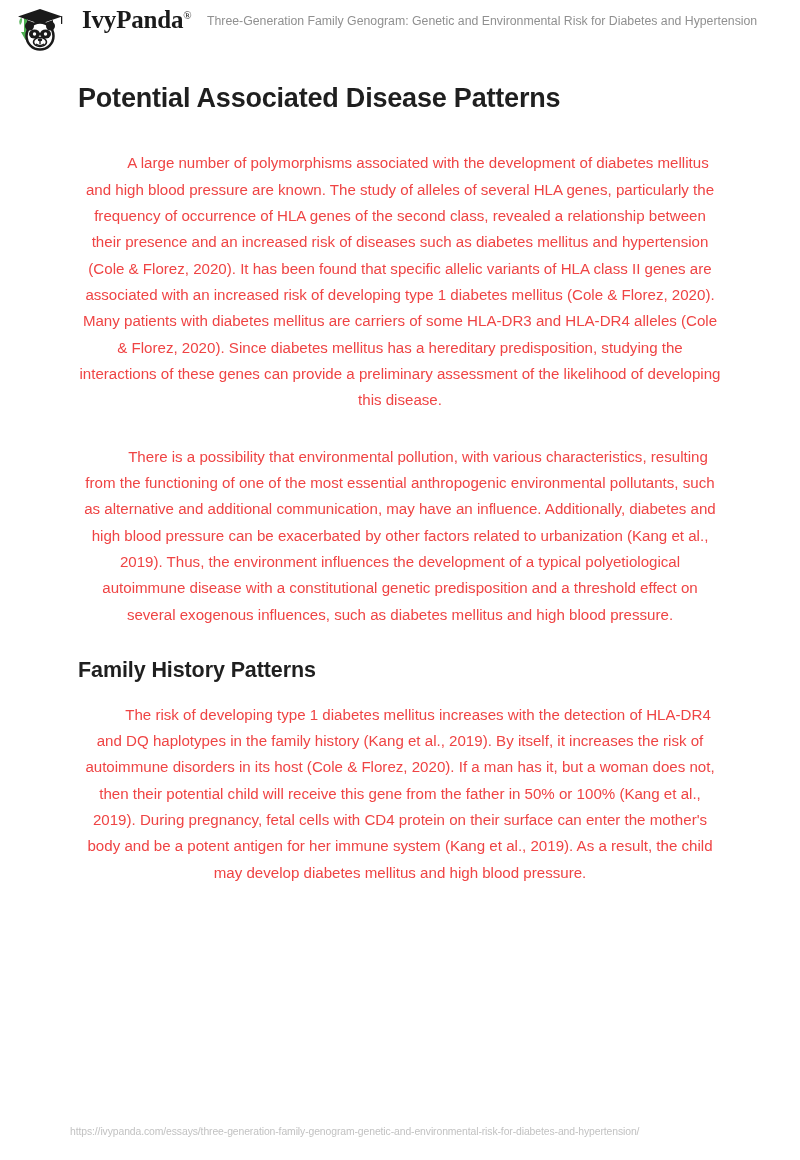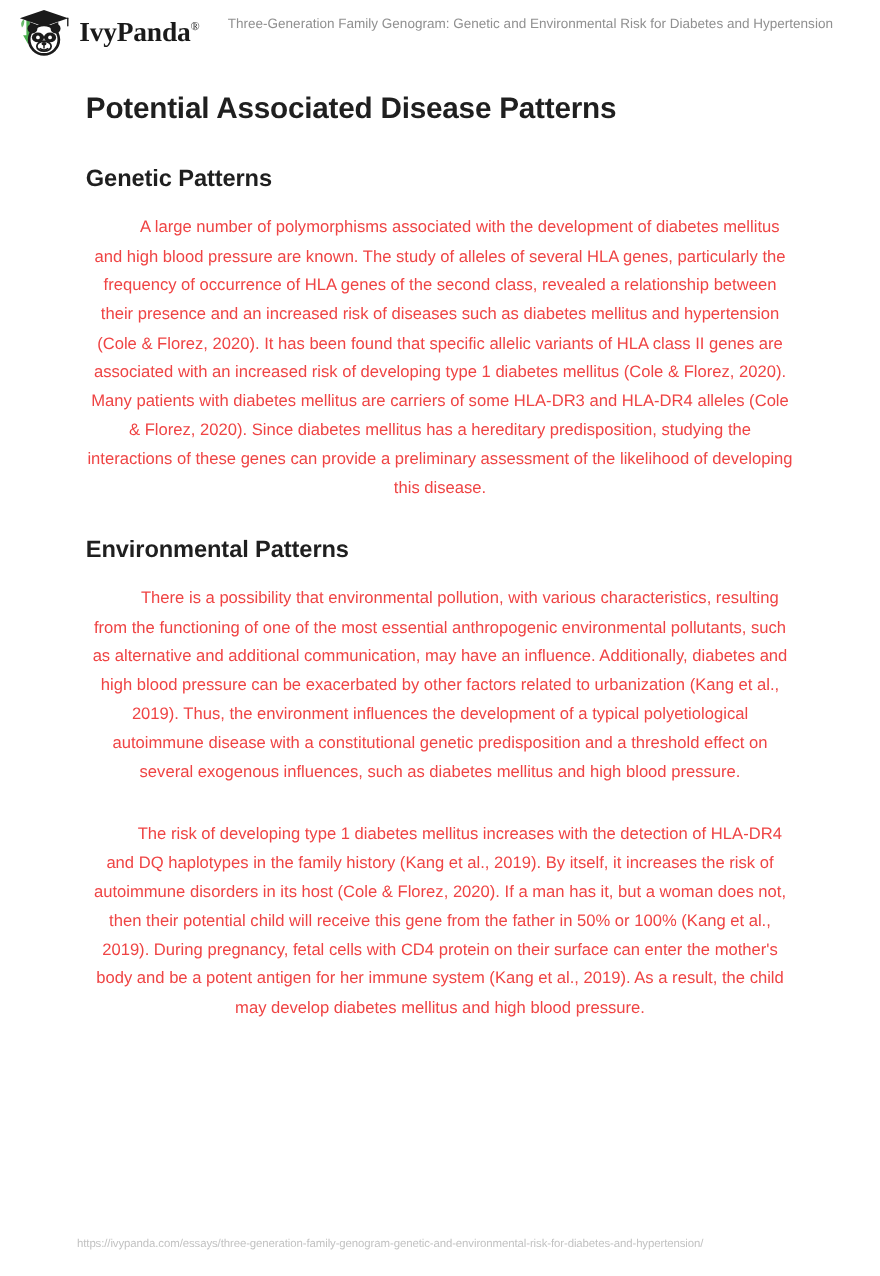--- a/index.html
+++ b/index.html
@@ -23,22 +23,22 @@
     top: 0;
     left: 0;
     width: 800px;
     height: 60px;
   }
   .brand {
     position: absolute;
     left: 14px;
     top: 7px;
     display: flex;
-    align-items: center;
-    gap: 6px;
+    align-items: flex-start;
+    gap: 16px;
     text-decoration: none;
   }
   .brand-mark {
     width: 52px;
     height: 44px;
     display: block;
   }
   .brand-wordmark {
     font-family: "Liberation Serif", serif;
     font-size: 25px;
@@ -166,30 +166,29 @@
   </a>
 
   <div class="header-title">Three-Generation Family Genogram: Genetic and Environmental Risk for Diabetes and Hypertension</div>
 </div>
 
 <main class="content">
 
   <h1 class="doc-title">Potential Associated Disease Patterns</h1>
 
   <section class="section">
-    <h2 class="section-heading">Genetic Patterns</h2>
     <p class="body-paragraph">A large number of polymorphisms associated with the development of diabetes mellitus and high blood pressure are known. The study of alleles of several HLA genes, particularly the frequency of occurrence of HLA genes of the second class, revealed a relationship between their presence and an increased risk of diseases such as diabetes mellitus and hypertension (Cole &amp; Florez, 2020). It has been found that specific allelic variants of HLA class II genes are associated with an increased risk of developing type 1 diabetes mellitus (Cole &amp; Florez, 2020). Many patients with diabetes mellitus are carriers of some HLA-DR3 and HLA-DR4 alleles (Cole &amp; Florez, 2020). Since diabetes mellitus has a hereditary predisposition, studying the interactions of these genes can provide a preliminary assessment of the likelihood of developing this disease.</p>
   </section>
 
   <section class="section">
-    <h2 class="section-heading">Environmental Patterns</h2>
     <p class="body-paragraph">There is a possibility that environmental pollution, with various characteristics, resulting from the functioning of one of the most essential anthropogenic environmental pollutants, such as alternative and additional communication, may have an influence. Additionally, diabetes and high blood pressure can be exacerbated by other factors related to urbanization (Kang et al., 2019). Thus, the environment influences the development of a typical polyetiological autoimmune disease with a constitutional genetic predisposition and a threshold effect on several exogenous influences, such as diabetes mellitus and high blood pressure.</p>
   </section>
 
   <section class="section">
+    <h2 class="section-heading">Family History Patterns</h2>
     <p class="body-paragraph">The risk of developing type 1 diabetes mellitus increases with the detection of HLA-DR4 and DQ haplotypes in the family history (Kang et al., 2019). By itself, it increases the risk of autoimmune disorders in its host (Cole &amp; Florez, 2020). If a man has it, but a woman does not, then their potential child will receive this gene from the father in 50% or 100% (Kang et al., 2019). During pregnancy, fetal cells with CD4 protein on their surface can enter the mother's body and be a potent antigen for her immune system (Kang et al., 2019). As a result, the child may develop diabetes mellitus and high blood pressure.</p>
   </section>
 
 </main>
 
 <div class="page-footer">
   <a class="footer-url" href="#">https://ivypanda.com/essays/three-generation-family-genogram-genetic-and-environmental-risk-for-diabetes-and-hypertension/</a>
 </div>
 
 </body></html>

